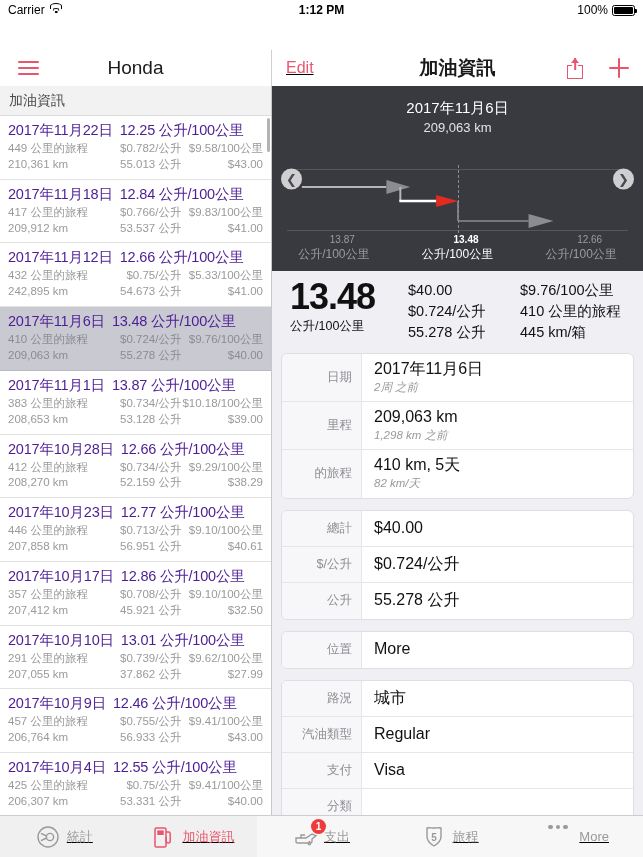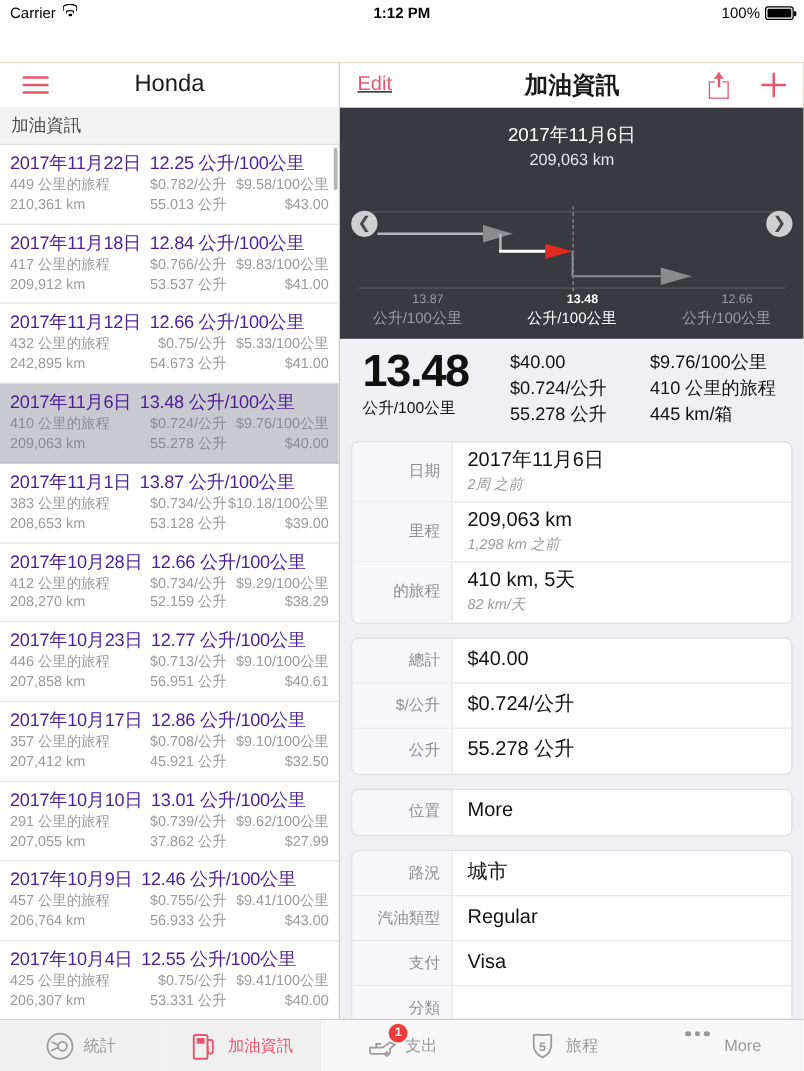--- a/index.html
+++ b/index.html
@@ -118,21 +118,21 @@
   .flabel { width:80px; flex:0 0 80px; background:#f7f7fa; display:flex; align-items:center;
      justify-content:flex-end; padding:5px 9px; font-size:12.5px; color:#8e8e93;
      border-right:1px solid #e6e6ea; }
   .fval { flex:1; padding:5px 12px; display:flex; flex-direction:column; justify-content:center; }
   .fval .main { font-size:16px; color:#111; line-height:1.18; }
   .fval .sub { font-size:11.5px; color:#9a9a9f; font-style:italic; margin-top:1px; }
   .frow.tall { min-height:48px; }
 
   
   .tabbar { height:42px; flex:0 0 42px; background:#f7f7f7; border-top:1px solid #cdcdcd;
-     display:flex; align-items:center; }
+     display:flex; align-items:center;text-decoration:underline; }
   .tab { flex:1; display:flex; align-items:center; justify-content:center; gap:7px;
      font-size:13px; color:#9a9a9a; cursor:pointer; position:relative; height:100%; }
   .tab.active { color:#e8566e; }
   .tab.pane { background:#f0f0f0; }
   .ticon { width:24px; height:24px; position:relative; display:inline-block; }
   .badge { position:absolute; top:-6px; right:-9px; min-width:15px; height:15px; border-radius:8px;
      background:#ef3b3b; color:#fff; font-size:10px; display:flex; align-items:center;
      justify-content:center; padding:0 3px; font-weight:600; }
   .dots { display:flex; gap:3px; align-items:center; }
   .dots i { width:4.5px; height:4.5px; border-radius:50%; background:#9a9a9a; display:block;}

